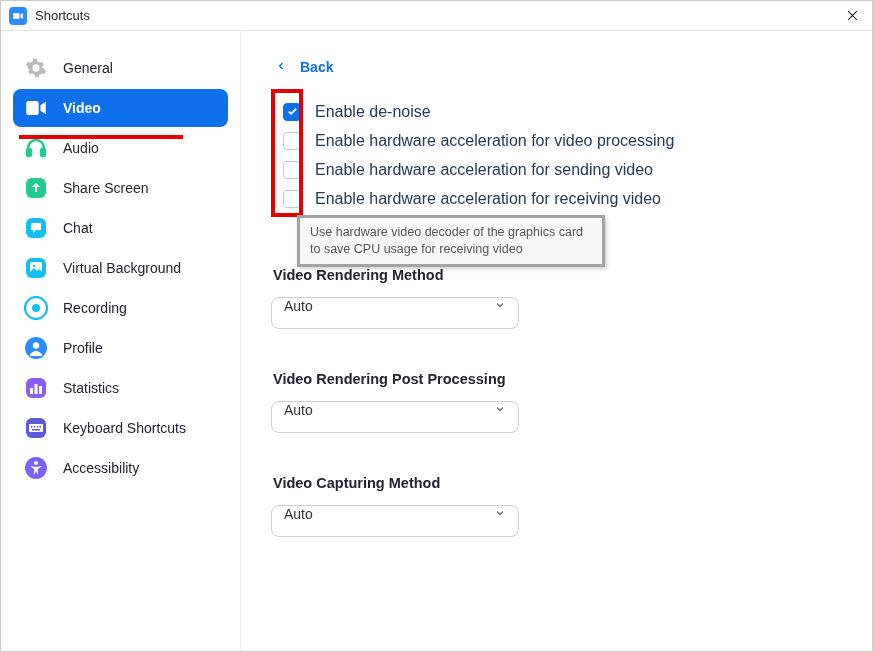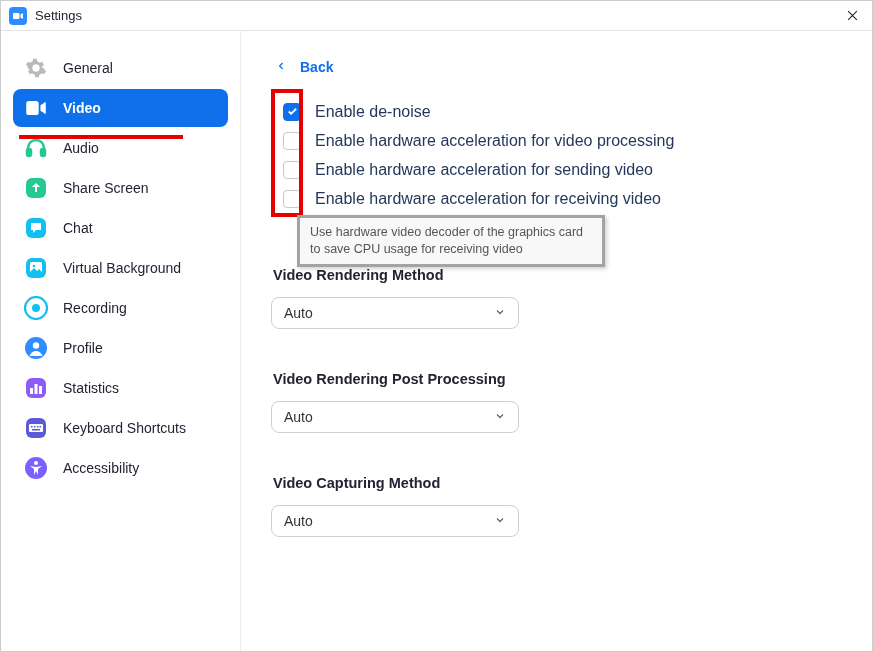--- a/index.html
+++ b/index.html
@@ -23,35 +23,35 @@
   .opt-row { display: flex; align-items: center; height: 29px; }
   .chk { width: 18px; height: 18px; border-radius: 4px; border: 1.5px solid #c9c9c9; background: #fff; margin-right: 14px; display:flex; align-items:center; justify-content:center; cursor:pointer; margin-left:12px;}
   .chk.checked { background: #0E71EB; border-color: #0E71EB; }
   .chk.checked svg { display:block; }
   .chk svg { display:none; }
   .opt-label { color: #24385b; font-size: 16px; }
   .red-box { position:absolute; left:0px; top:-8px; width:32px; height:128px; border:4px solid #e60000; pointer-events:none; }
   .tooltip { position: absolute; left: 26px; top: 118px; width: 308px; background: #f8f8f8; border: 3px solid #a3a3a3; padding: 6px 10px; font-size: 12.5px; color: #555; box-shadow: 2px 2px 4px rgba(0,0,0,0.18); line-height:1.35; }
   .section-title { font-weight: 700; color: #232333; font-size: 14.5px; margin: 42px 0 14px 2px; }
   .section-title.first { margin-top: 54px; }
-  .select { width: 248px; height: 32px; border: 1px solid #cfcfcf; border-radius: 8px; display: flex; align-items: center; padding: 0 12px; cursor: pointer; background:#fff; color:#333; font-size:14px;}
+  .select { width: 248px; height: 32px; border: 1px solid #cfcfcf; border-radius: 8px; display: flex; padding: 0 12px; cursor: pointer; background:#fff; color:#333; font-size:14px;}
   .select .sel-val { flex:1; }
   .select .chev-down { color:#666; }
 </style>
 </head>
 <body>
 
 <div class="titlebar">
   <div class="app-icon">
     <svg width="12" height="12" viewBox="0 0 24 24" fill="#fff">
         <rect x="2" y="6" width="13" height="12" rx="2"></rect>
         <path d="M17 9l5-3v12l-5-3z"></path>
       </svg>
   </div>
-  <div class="title">Settings</div>
+  <div class="title">Shortcuts</div>
   <div class="close">
     <svg width="13" height="13" viewBox="0 0 24 24" stroke="#222" stroke-width="2" fill="none">
         <path d="M4 4L20 20M20 4L4 20"></path>
       </svg>
   </div>
 </div>
 
 <div class="main">
   <div class="sidebar">
     <div id="sidebar-items">

